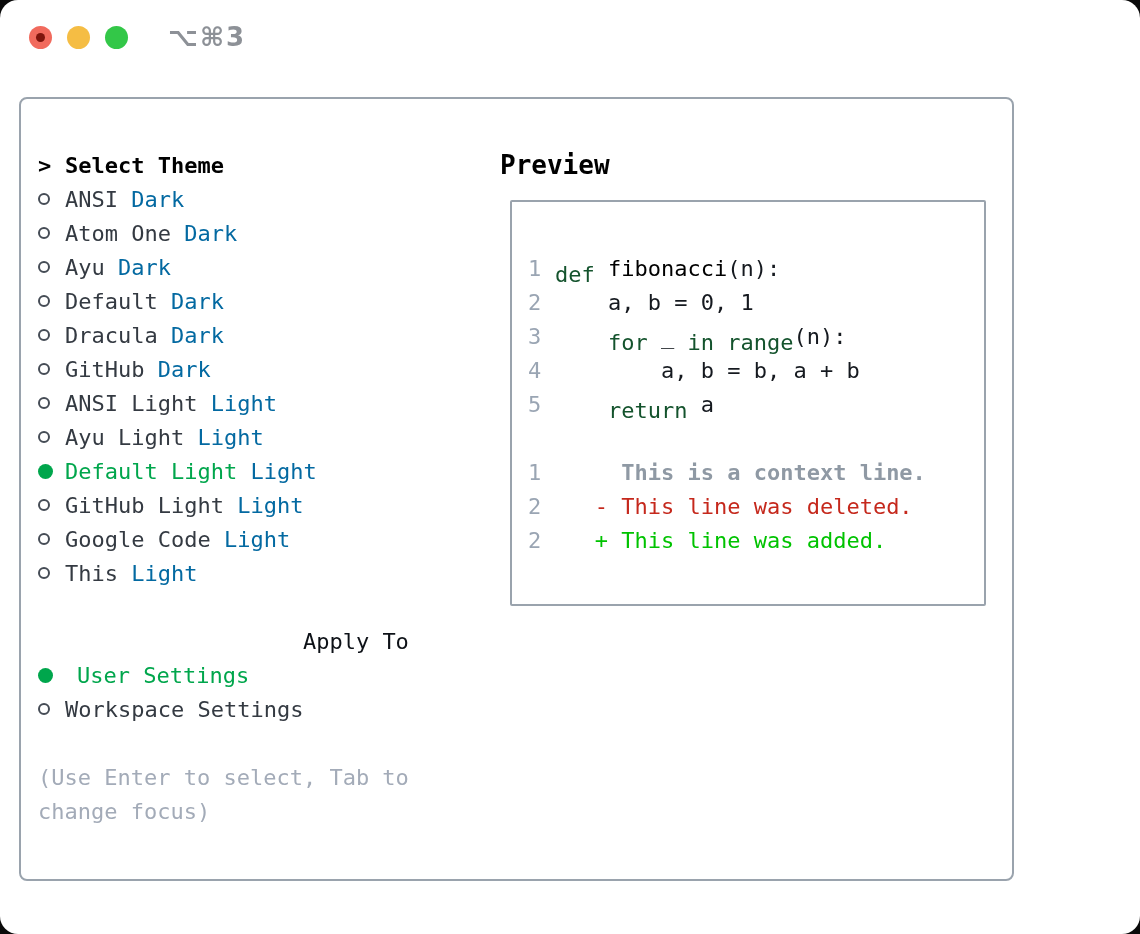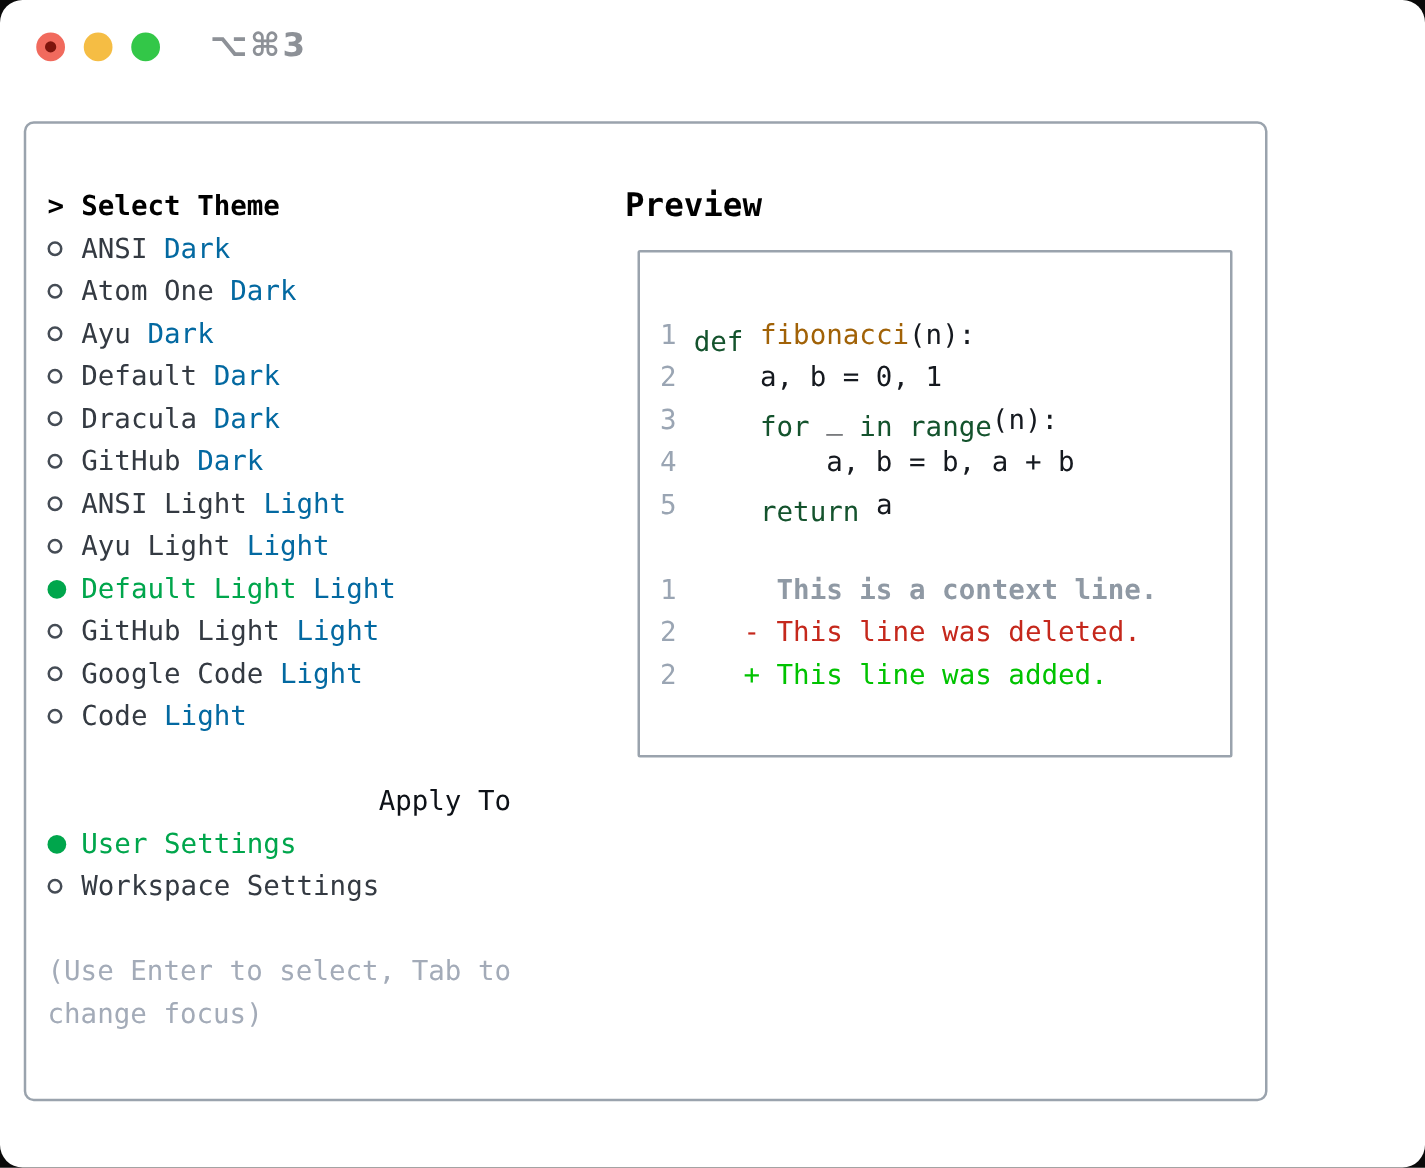--- a/index.html
+++ b/index.html
@@ -37,38 +37,38 @@
   .leftcol { position: absolute; left: 17px; top: 49px; }
   .row { height: 34px; display: flex; align-items: center; font-size: 22px; color: #343a42; white-space: pre; }
   .row .marker { width: 27px; display: flex; align-items: center; flex: 0 0 27px; }
   .dot-hollow { width: 12px; height: 12px; border: 2px solid #454c55; border-radius: 50%; }
   .dot-filled { width: 15px; height: 15px; background: #00a64c; border-radius: 50%; }
   .prompt-char { font-weight: 700; color: #000000; font-size: 22px; }
   .row.heading { font-weight: 700; color: #000000; }
   .row.subheading { color: #0d1117; justify-content: flex-end; }
   .row .variant { color: #0369a1; }
   .row.sel .name { color: #00a64c; }
-  .row.sel-opt .name { color: #00a64c; }
+  .row.sel-opt .name { color: #00a64c; margin-left: 12px; }
   .row.blank { height: 34px; }
   .hint { color: #a3abb8; }
 
   
   .preview-heading {
     position: absolute; left: 479px; top: 49px; height: 34px; display: flex; align-items: center;
     font-size: 26px; font-weight: 700; color: #000000;
   }
   .preview-box {
     position: absolute; left: 489px; top: 101px; width: 476px; height: 406px;
     border: 2px solid #9aa3ad; border-radius: 2px; background: #ffffff;
     padding: 49px 0 0 16px; overflow: hidden;
   }
   .cl { height: 34px; font-size: 22px; white-space: pre; display: flex; align-items: center; }
   .ln { display: inline-block; width: 27px; color: #9aa5b3; flex: 0 0 27px; }
   .tok.kw  { color: #14532d; margin-top: 12px; }
-  .tok.fn  { color: #a16207; }
+  .tok.fn  { color: #000000; }
   .tok.pl  { color: #15191f; }
   .tok.ctx { color: #8f99a4; font-weight: bold; }
   .tok.del { color: #c5281c; }
   .tok.add { color: #00c300; }
 </style>
 </head>
 <body>
 
 <div class="window">
 
@@ -114,21 +114,21 @@
       <div class="row sel">
         <span class="marker"><span class="dot-filled"></span></span><span class="name">Default Light</span><span class="variant">&nbsp;</span><span class="variant">Light</span>
       </div>
       <div class="row">
         <span class="marker"><span class="dot-hollow"></span></span><span class="name">GitHub Light</span><span class="variant">&nbsp;</span><span class="variant">Light</span>
       </div>
       <div class="row">
         <span class="marker"><span class="dot-hollow"></span></span><span class="name">Google Code</span><span class="variant">&nbsp;</span><span class="variant">Light</span>
       </div>
       <div class="row">
-        <span class="marker"><span class="dot-hollow"></span></span><span class="name">Code</span><span class="variant">&nbsp;</span><span class="variant">Light</span>
+        <span class="marker"><span class="dot-hollow"></span></span><span class="name">This</span><span class="variant">&nbsp;</span><span class="variant">Light</span>
       </div>
 
       <div class="row blank"></div>
 
       <div class="row subheading">
         <span class="marker"></span><span>Apply To</span>
       </div>
       <div class="row sel-opt">
         <span class="marker"><span class="dot-filled"></span></span><span class="name">User Settings</span>
       </div>

